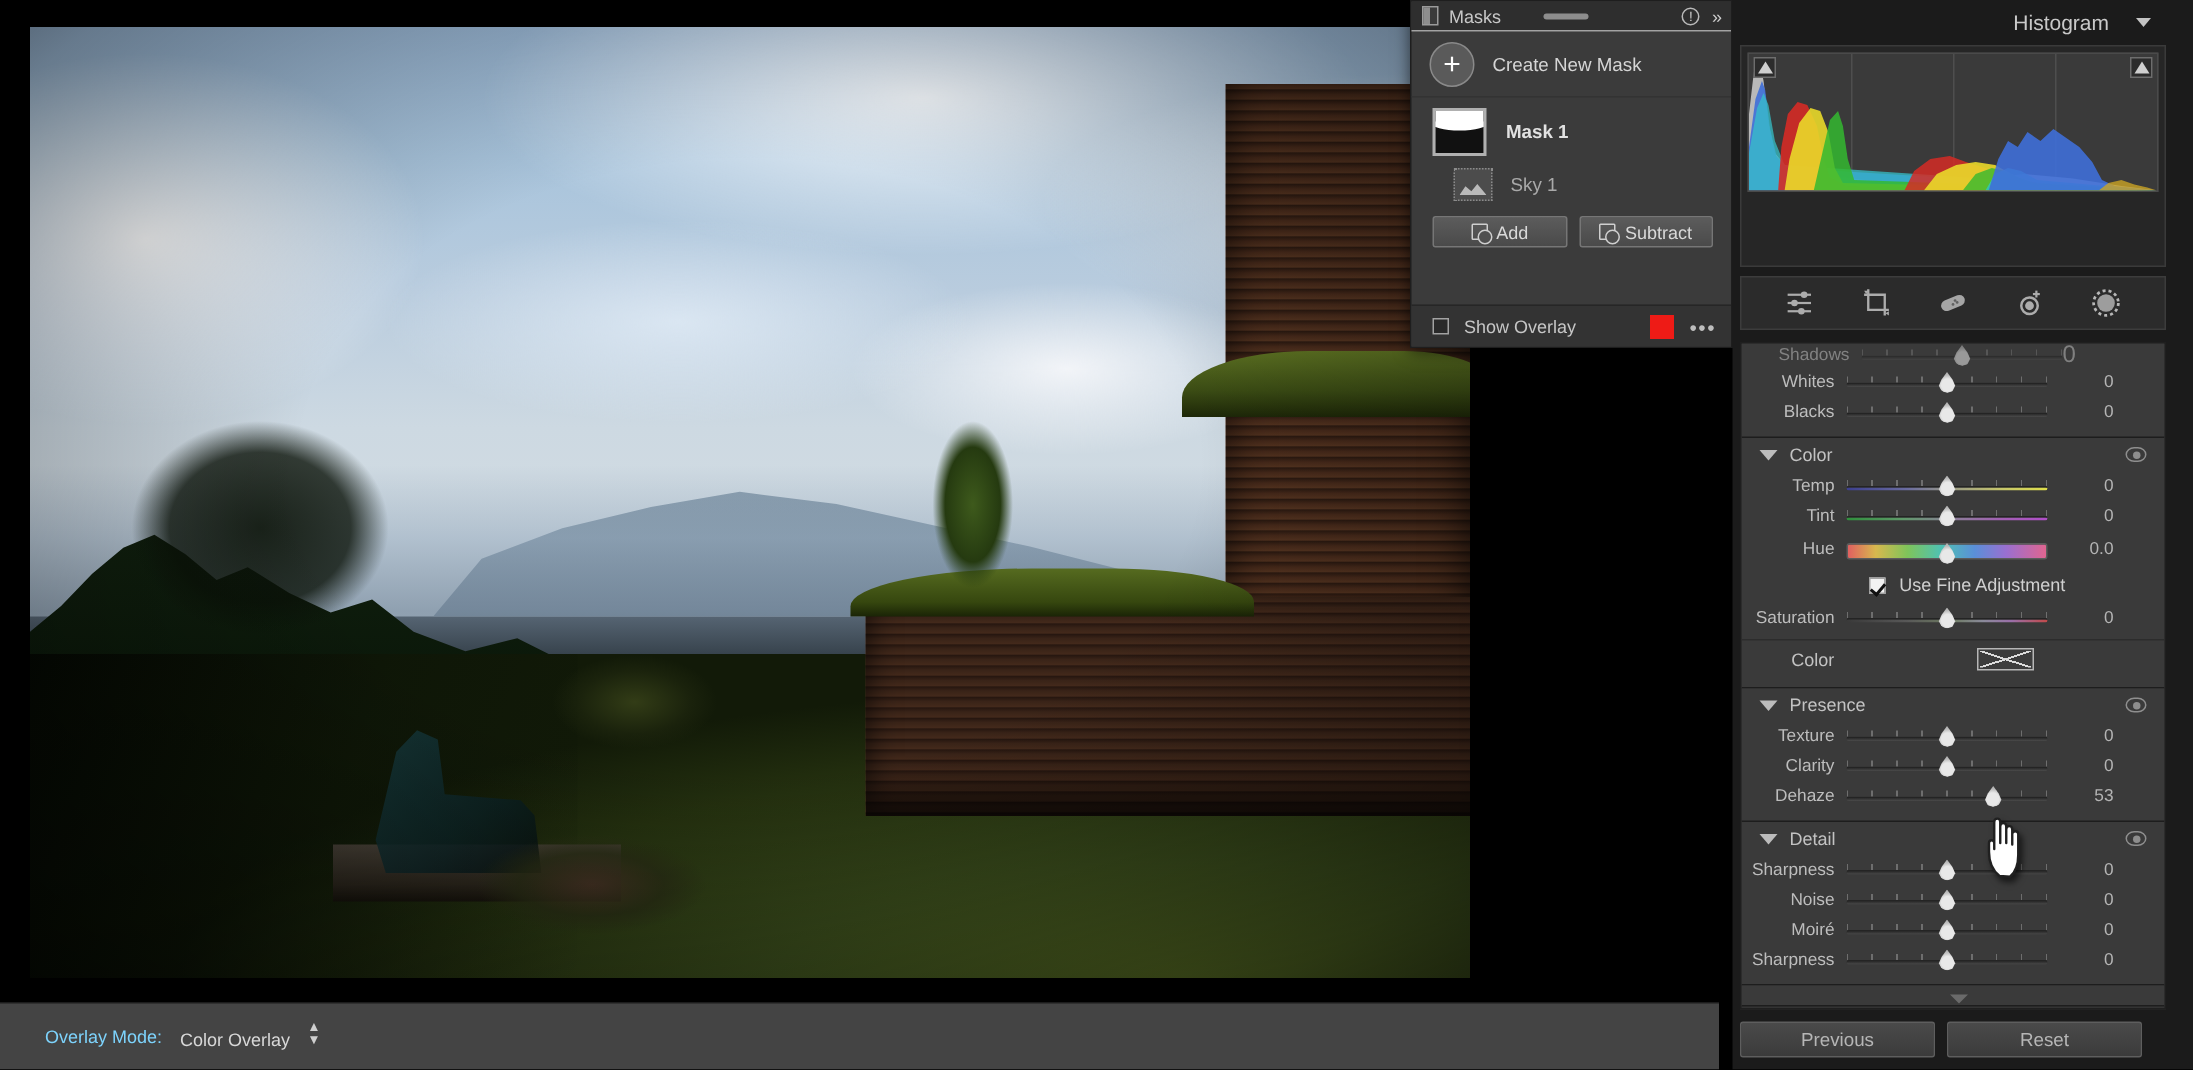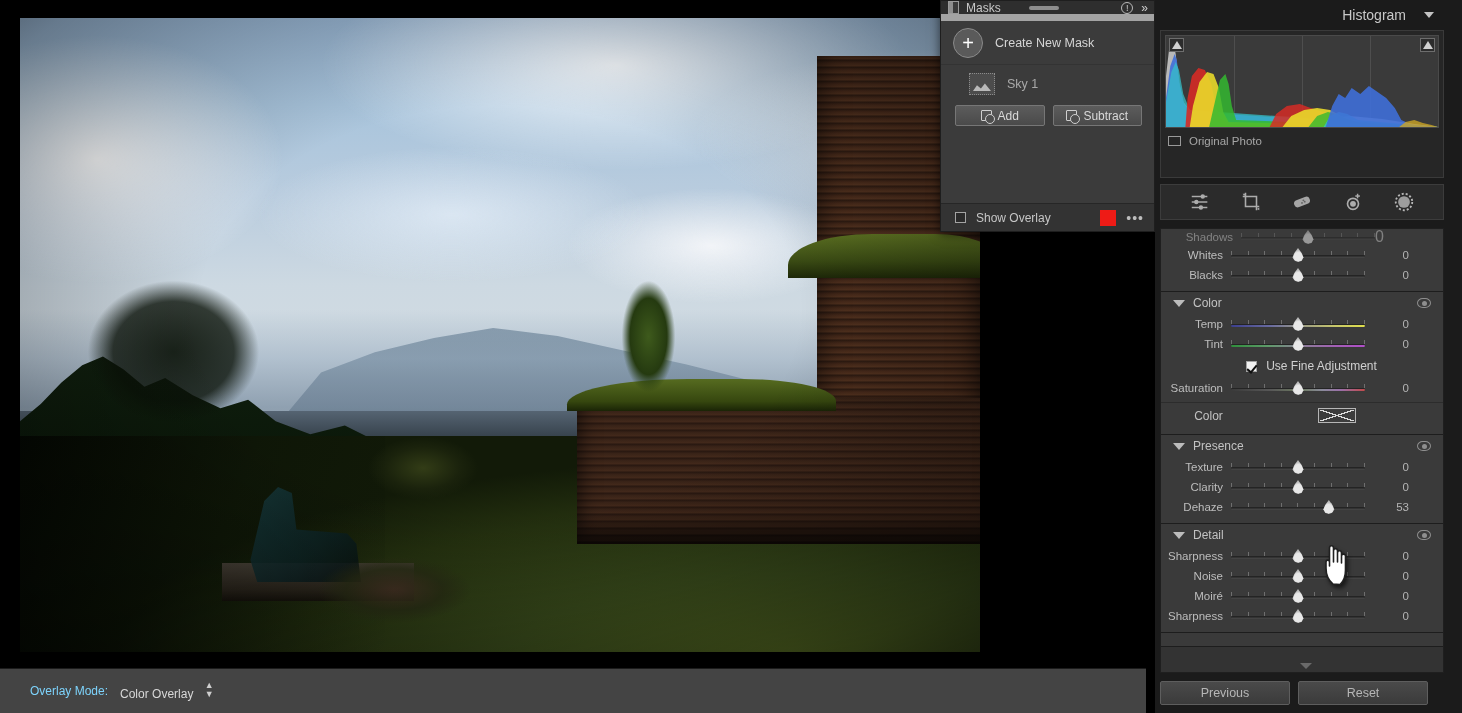--- a/index.html
+++ b/index.html
@@ -126,21 +126,21 @@
 
   
   #masks-panel {
     position: absolute; left: 940px; top: 0; width: 215px; height: 232px;
     background: #3b3b3b;
     border: 1px solid #1e1e1e;
     box-shadow: 0 2px 10px rgba(0,0,0,.6);
   }
   #masks-header {
     height: 20px; background: #2e2e2e; display: flex; align-items: center;
-    border-bottom: 7px solid #a3a3a3;
+    border-bottom: 1px solid #a3a3a3;
   }
   #masks-header .mini-ico {
     width: 11px; height: 13px; margin-left: 7px;
     border: 1px solid #9b9b9b; background: linear-gradient(90deg,#8e8e8e 0 45%, #3b3b3b 45% 100%);
   }
   #masks-header .title { font-size: 12px; color: #c8c8c8; margin-left: 7px; }
   #masks-header .grip { width: 30px; height: 4px; border-radius: 2px; background: #8d8d8d; margin-left: 28px; }
   #masks-header .right-ics { margin-left: auto; margin-right: 6px; display: flex; gap: 8px; align-items: center; }
   .circ-i {
     width: 12px; height: 12px; border-radius: 50%; border: 1px solid #b9b9b9;
@@ -364,20 +364,24 @@
       <span class="circ-i">!</span>
       <span class="chev2">»</span>
     </span>
   </div>
 
   <div id="create-row">
     <div id="create-plus">+</div>
     <span class="txt">Create New Mask</span>
   </div>
 
+  <div class="mask-item">
+    <div class="thumb-mask"></div>
+    <span class="name">Mask 1</span>
+  </div>
   <div class="sub-item">
     <div class="thumb-sky"></div>
     <span class="name name-dim">Sky 1</span>
   </div>
 
   <div id="addsub-row">
     <div class="as-btn">
       <span class="as-ico"></span>
       <span>Add</span>
     </div>
@@ -420,24 +424,20 @@
         <path d="M146,91 L152,80 L160,76 L168,78 L178,84 L252,91 Z" fill="#2fc5c0" opacity=".8"></path>
         <path d="M148,91 L154,70 L160,58 L166,62 L172,52 L180,58 L188,50 L196,56 L204,62 L212,72 L218,84 L226,88 L252,91 Z" fill="#3f6fd8" opacity=".9"></path>
         <path d="M216,91 L222,86 L230,84 L238,87 L246,89 L252,91 Z" fill="#caa424" opacity=".8"></path>
       </svg>
       <div class="clip-tri" style="left:3px">
           <i></i>
         </div>
       <div class="clip-tri" style="right:3px">
           <i></i>
         </div>
-    </div>
-    <div id="orig-row">
-      <span class="sq-chk"></span>
-      <span class="t">Original Photo</span>
     </div>
   </div>
 
   <div id="tool-strip">
     <svg class="tool-ic" viewBox="0 0 24 24">
       <g stroke="#c9c9c9" stroke-width="1.6" fill="none">
         <line x1="3" y1="6" x2="20" y2="6"></line>
           <line x1="3" y1="12" x2="20" y2="12"></line>
           <line x1="3" y1="18" x2="20" y2="18"></line>
       </g>
@@ -527,20 +527,28 @@
       </div>
       <div class="srow">
         <span class="lab">Tint</span>
         <span class="track-wrap">
             <span class="ticks"></span>
             <span class="track tint"></span>
             <span class="knob" style="left:50%"></span>
           </span>
         <span class="val">0</span>
       </div>
+      <div class="srow" style="height:24px">
+        <span class="lab">Hue</span>
+        <span class="track-wrap">
+            <span class="track fat hue"></span>
+            <span class="knob" style="left:50%;top:3px"></span>
+          </span>
+        <span class="val">0.0</span>
+      </div>
       <div class="fineadj">
         <span class="chk-box checked"></span>
         <span class="t">Use Fine Adjustment</span>
       </div>
       <div class="srow">
         <span class="lab">Saturation</span>
         <span class="track-wrap">
             <span class="ticks"></span>
             <span class="track sat"></span>
             <span class="knob" style="left:50%"></span>

